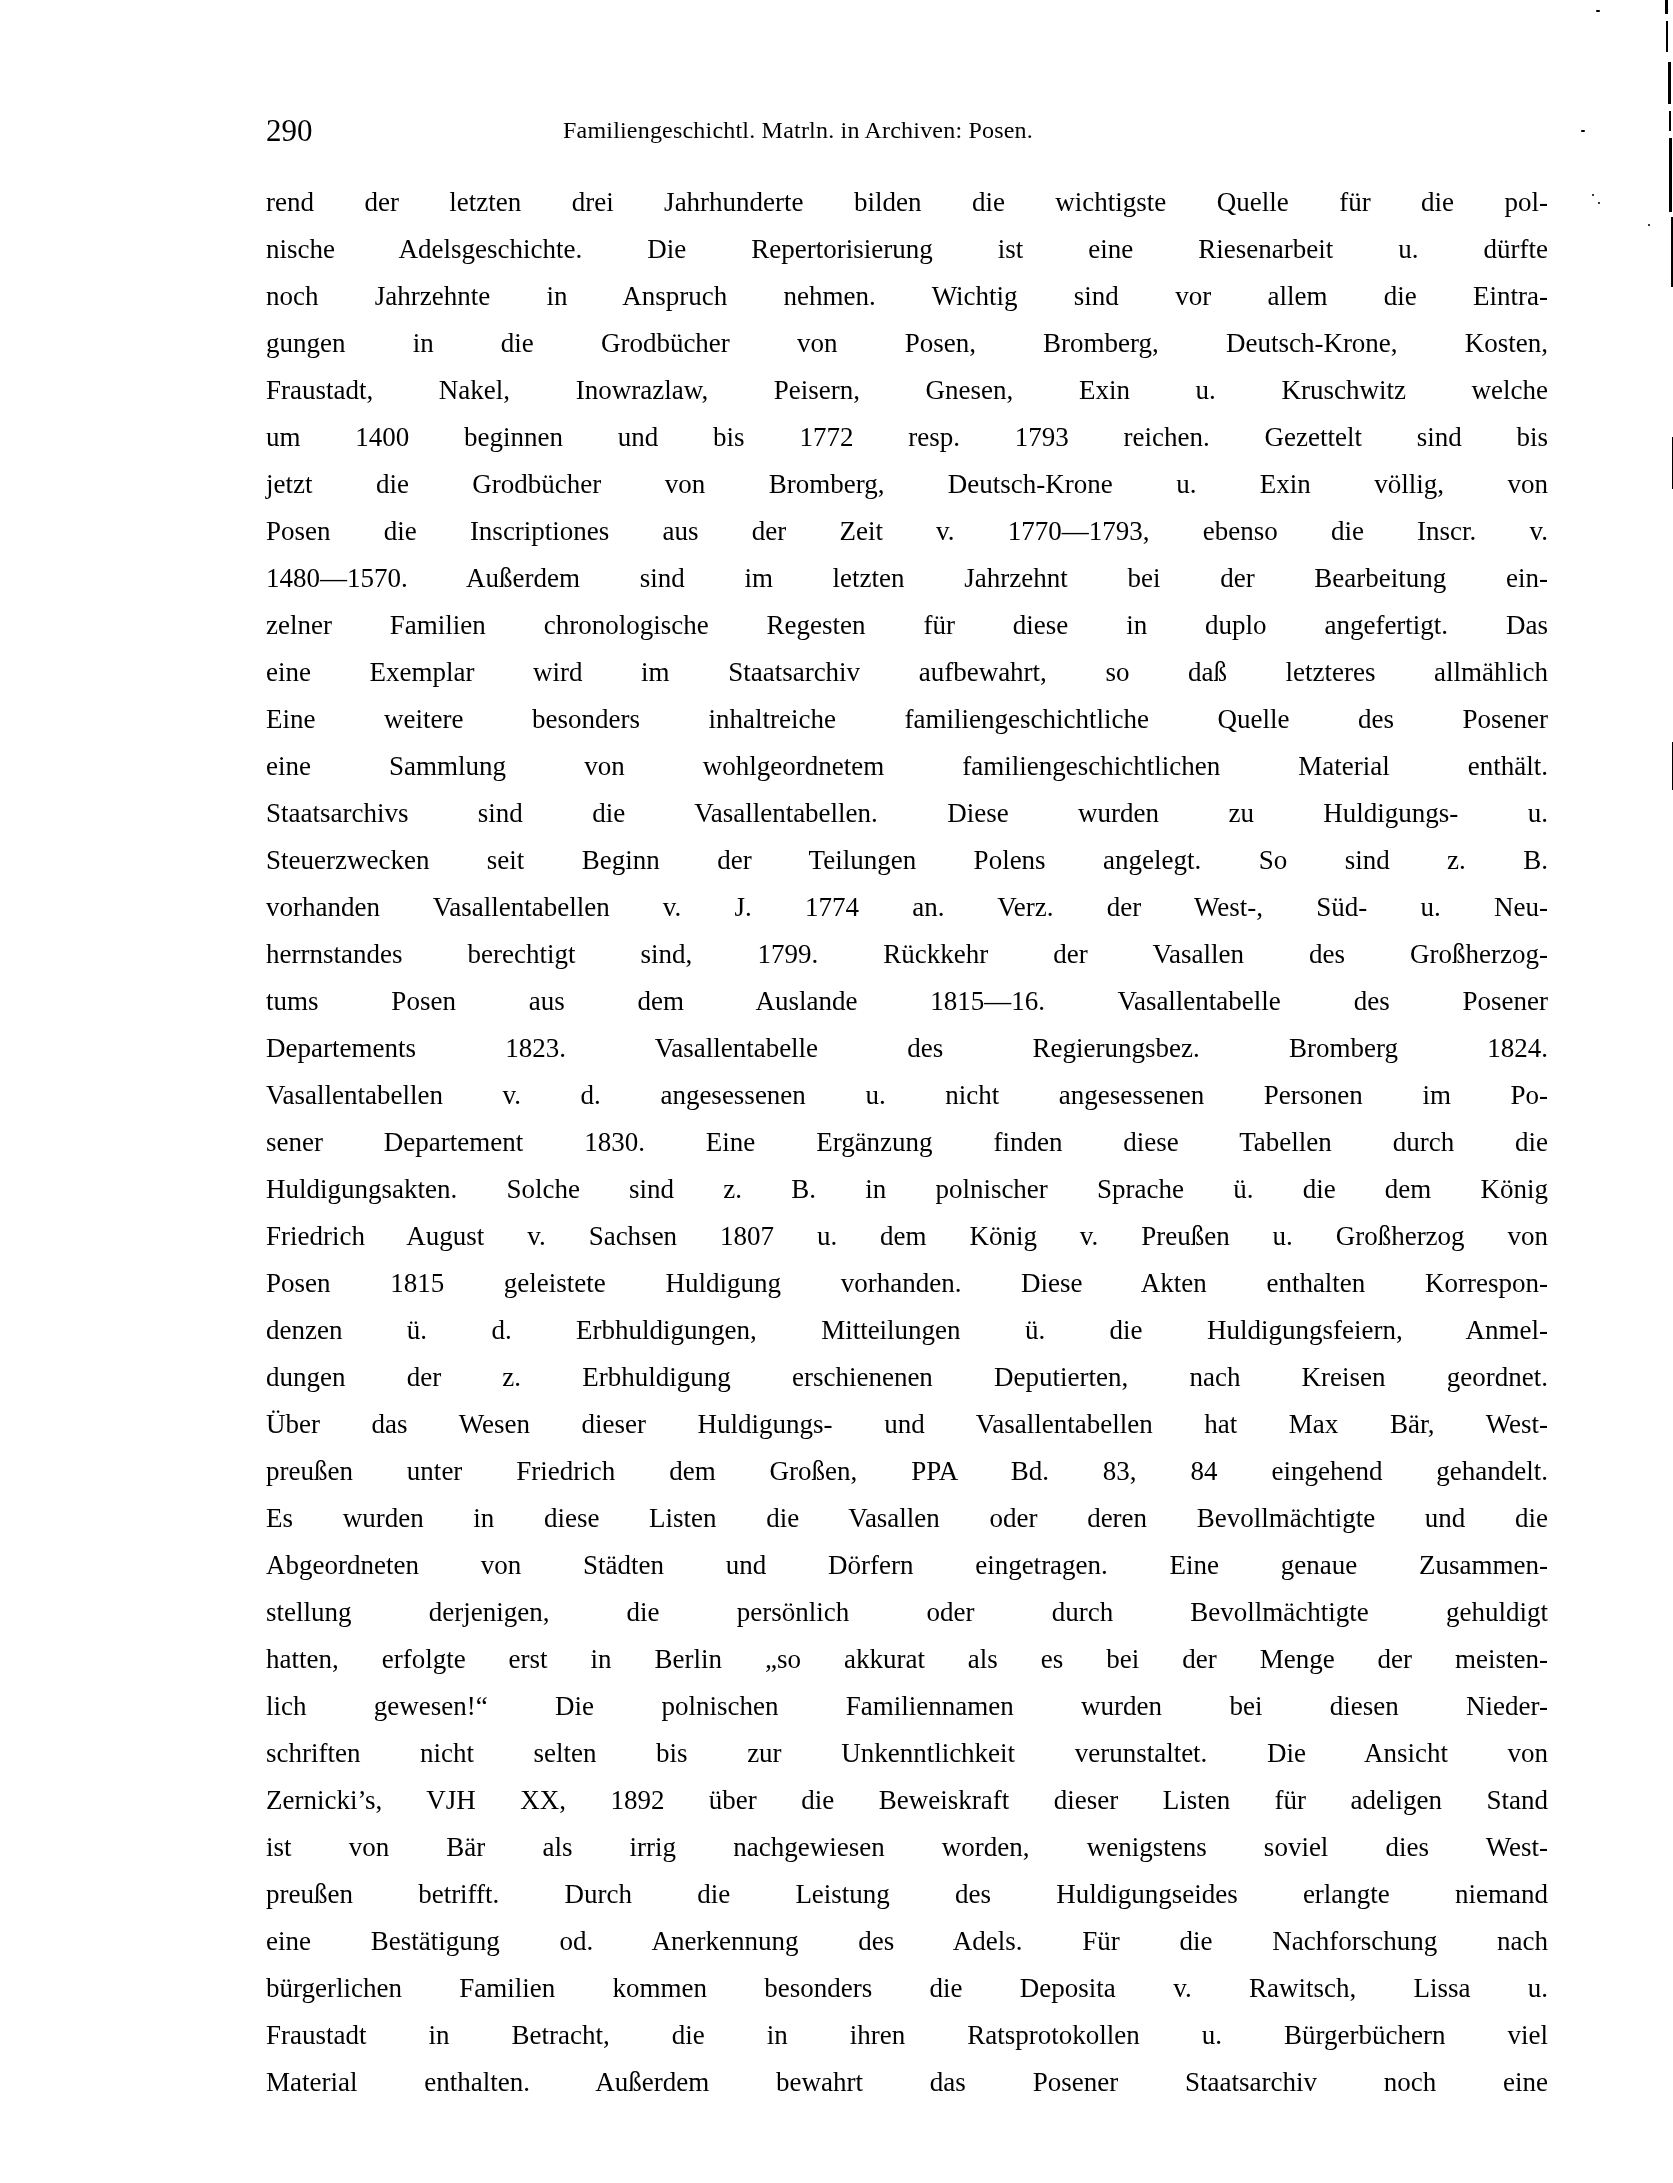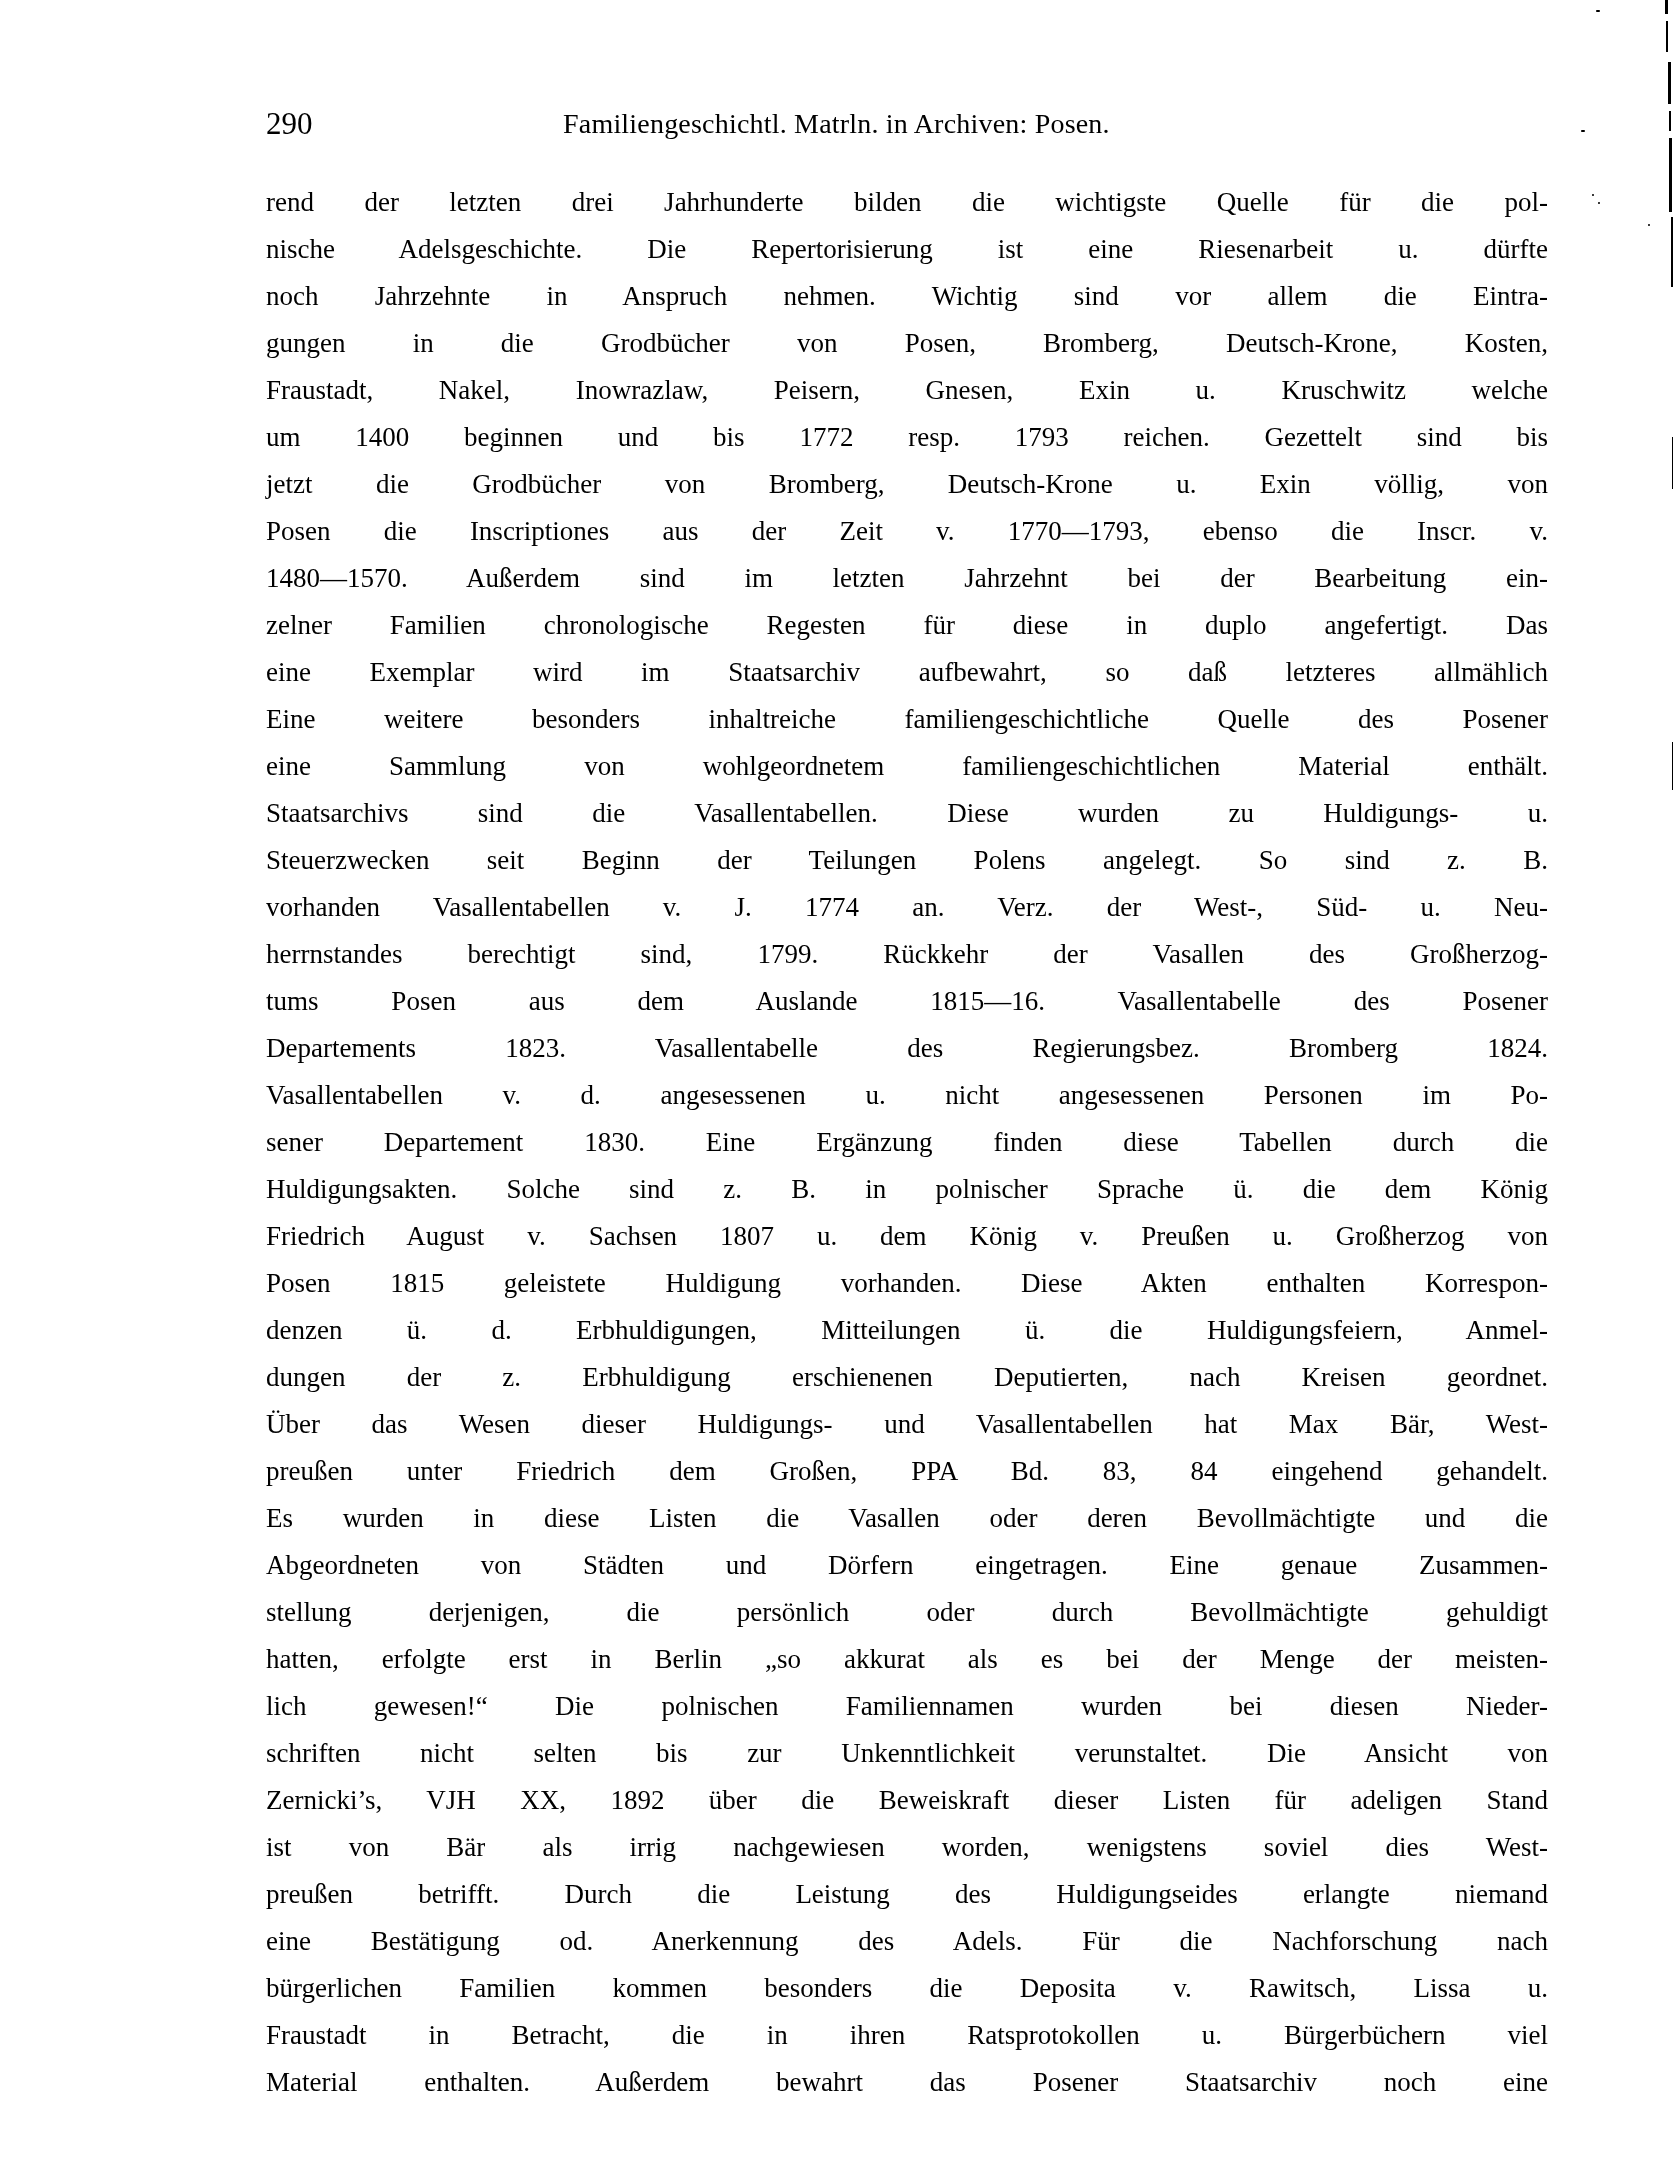--- a/index.html
+++ b/index.html
@@ -1,20 +1,20 @@
 <!DOCTYPE html>
 <html style="font-size:7px"><head>
 <meta charset="utf-8">
 <style>
   html, body { margin: 0; padding: 0; background: #ffffff; }
   body { width: 1673px; height: 2393px; position: relative; overflow: hidden; font-family: "Liberation Serif", "DejaVu Serif", serif; color: #000; }
   .page { position: absolute; left: 0; top: 0; width: 1673px; height: 2393px; background: #fff; }
-  .running-head { position: absolute; top: 104px; left: 266px; width: 1266px; height: 39px; font-size: 29px; line-height: 39px; }
+  .running-head { position: absolute; top: 111px; left: 266px; width: 1266px; height: 39px; font-size: 29px; line-height: 39px; }
   .page-number { position: absolute; left: 0; top: 0; font-size: 31px; }
-  .running-title { position: absolute; left: 297px; top: 0; font-size: 28px; letter-spacing: 0.2px; }
+  .running-title { position: absolute; left: 297px; top: 0; font-size: 24px; letter-spacing: 0.2px; }
   .body-text { position: absolute; top: 179px; left: 266px; width: 1282px; }
   .line { display: block; height: 47px; line-height: 47px; font-size: 27px; white-space: nowrap; text-align: justify; text-align-last: justify; overflow: visible; }
   .edge-line { position: absolute; background: #000; width: 3.1px; }
   .speck { position: absolute; background: #000; height: 2.2px; border-radius: 0.9px; }
 </style>
 </head>
 <body>
 
 <div class="page">
 

